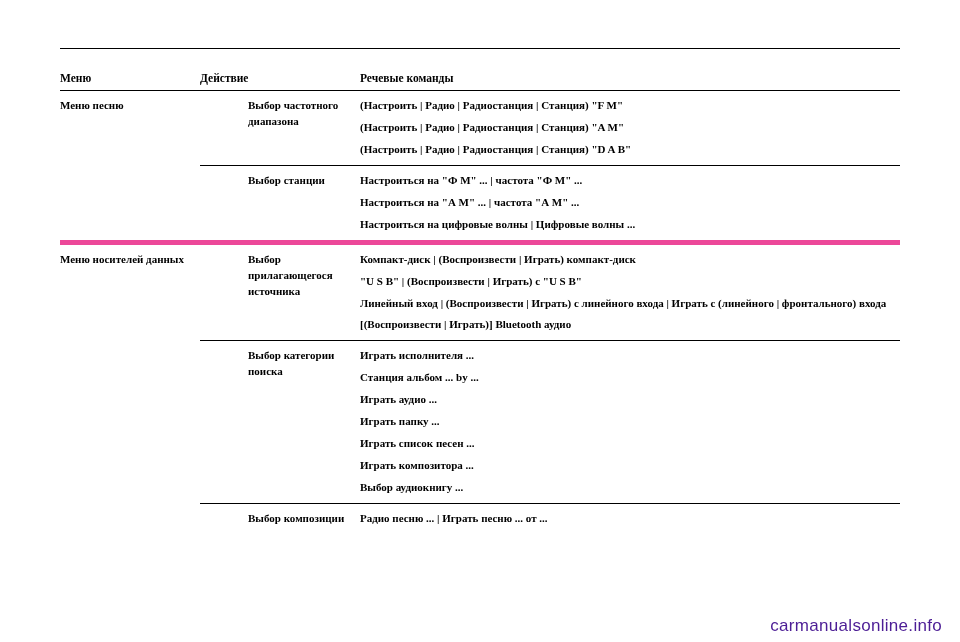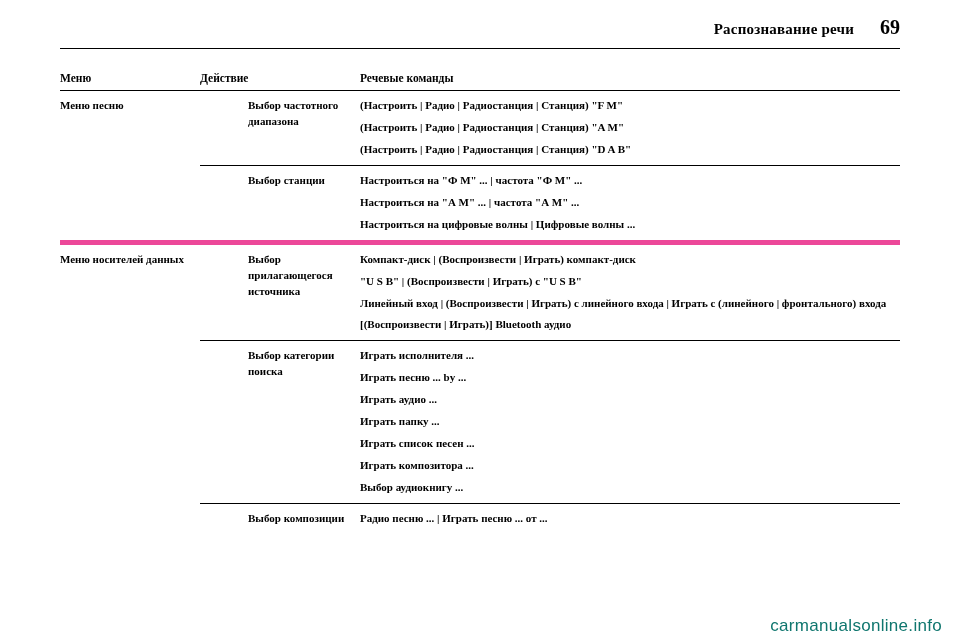--- a/index.html
+++ b/index.html
@@ -97,34 +97,30 @@
   }
   .act-line {
     display: block;
     margin-left: 48px;
   }
   .watermark {
     position: absolute;
     right: 18px;
     bottom: 6px;
     font-size: 17px;
-    color: #0f766e;
+    color: #4c1d95;
     font-family: "Liberation Sans", sans-serif;
     letter-spacing: 0.3px;
   }
 </style>
 </head>
 <body>
 
 <div class="page">
 
-  <div class="header">
-    <span class="header-title">Распознавание речи</span>
-    <span class="header-page">69</span>
-  </div>
   <div class="header-rule"></div>
 
   <table class="speech">
     <colgroup>
       <col class="c1">
         <col class="c2">
         <col class="c3">
     </colgroup>
     <thead>
       <tr>
@@ -168,21 +164,21 @@
           <span class="cmd-line">Линейный вход | (Воспроизвести | Играть) с линейного входа | Играть с (линейного | фронтального) входа</span>
           <span class="cmd-line">[(Воспроизвести | Играть)] Bluetooth аудио</span>
         </td>
       </tr>
       <tr class="sep-minor">
         <td class="col2">
           <span class="act-line">Выбор категории поиска</span>
         </td>
         <td class="col3">
           <span class="cmd-line">Играть исполнителя ...</span>
-          <span class="cmd-line">Играть песню ... by ...</span>
+          <span class="cmd-line">Станция альбом ... by ...</span>
           <span class="cmd-line">Играть аудио ...</span>
           <span class="cmd-line">Играть папку ...</span>
           <span class="cmd-line">Играть список песен ...</span>
           <span class="cmd-line">Играть композитора ...</span>
           <span class="cmd-line">Выбор аудиокнигу ...</span>
         </td>
       </tr>
       <tr class="sep-minor">
         <td class="col2">
           <span class="act-line">Выбор композиции</span>

